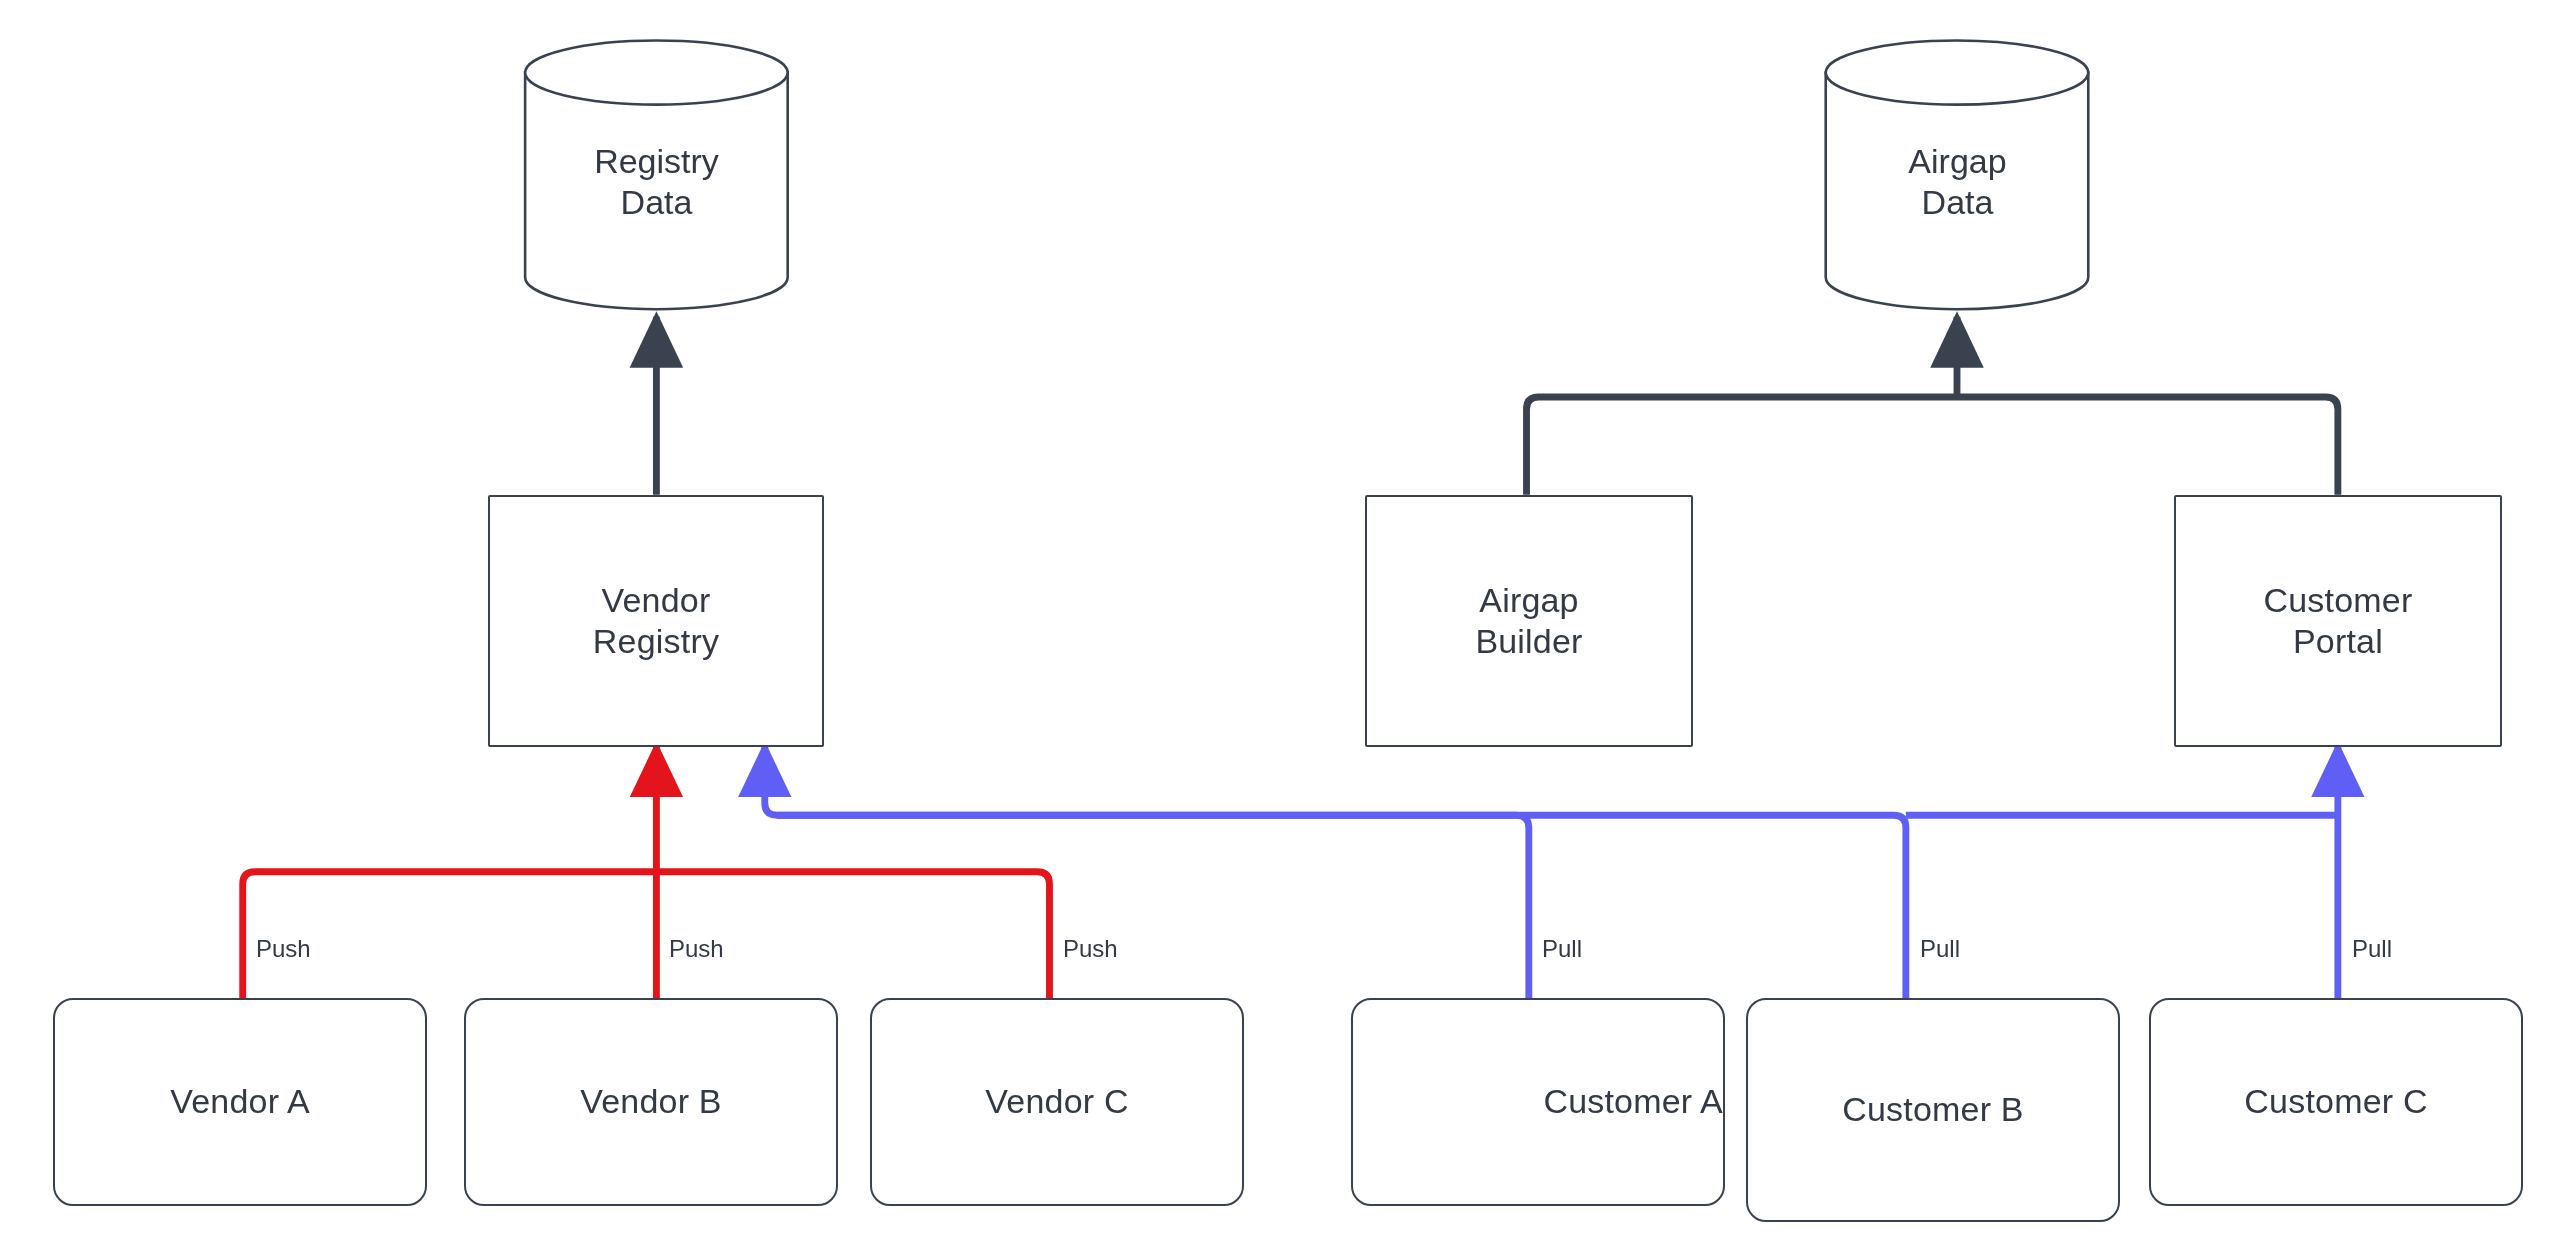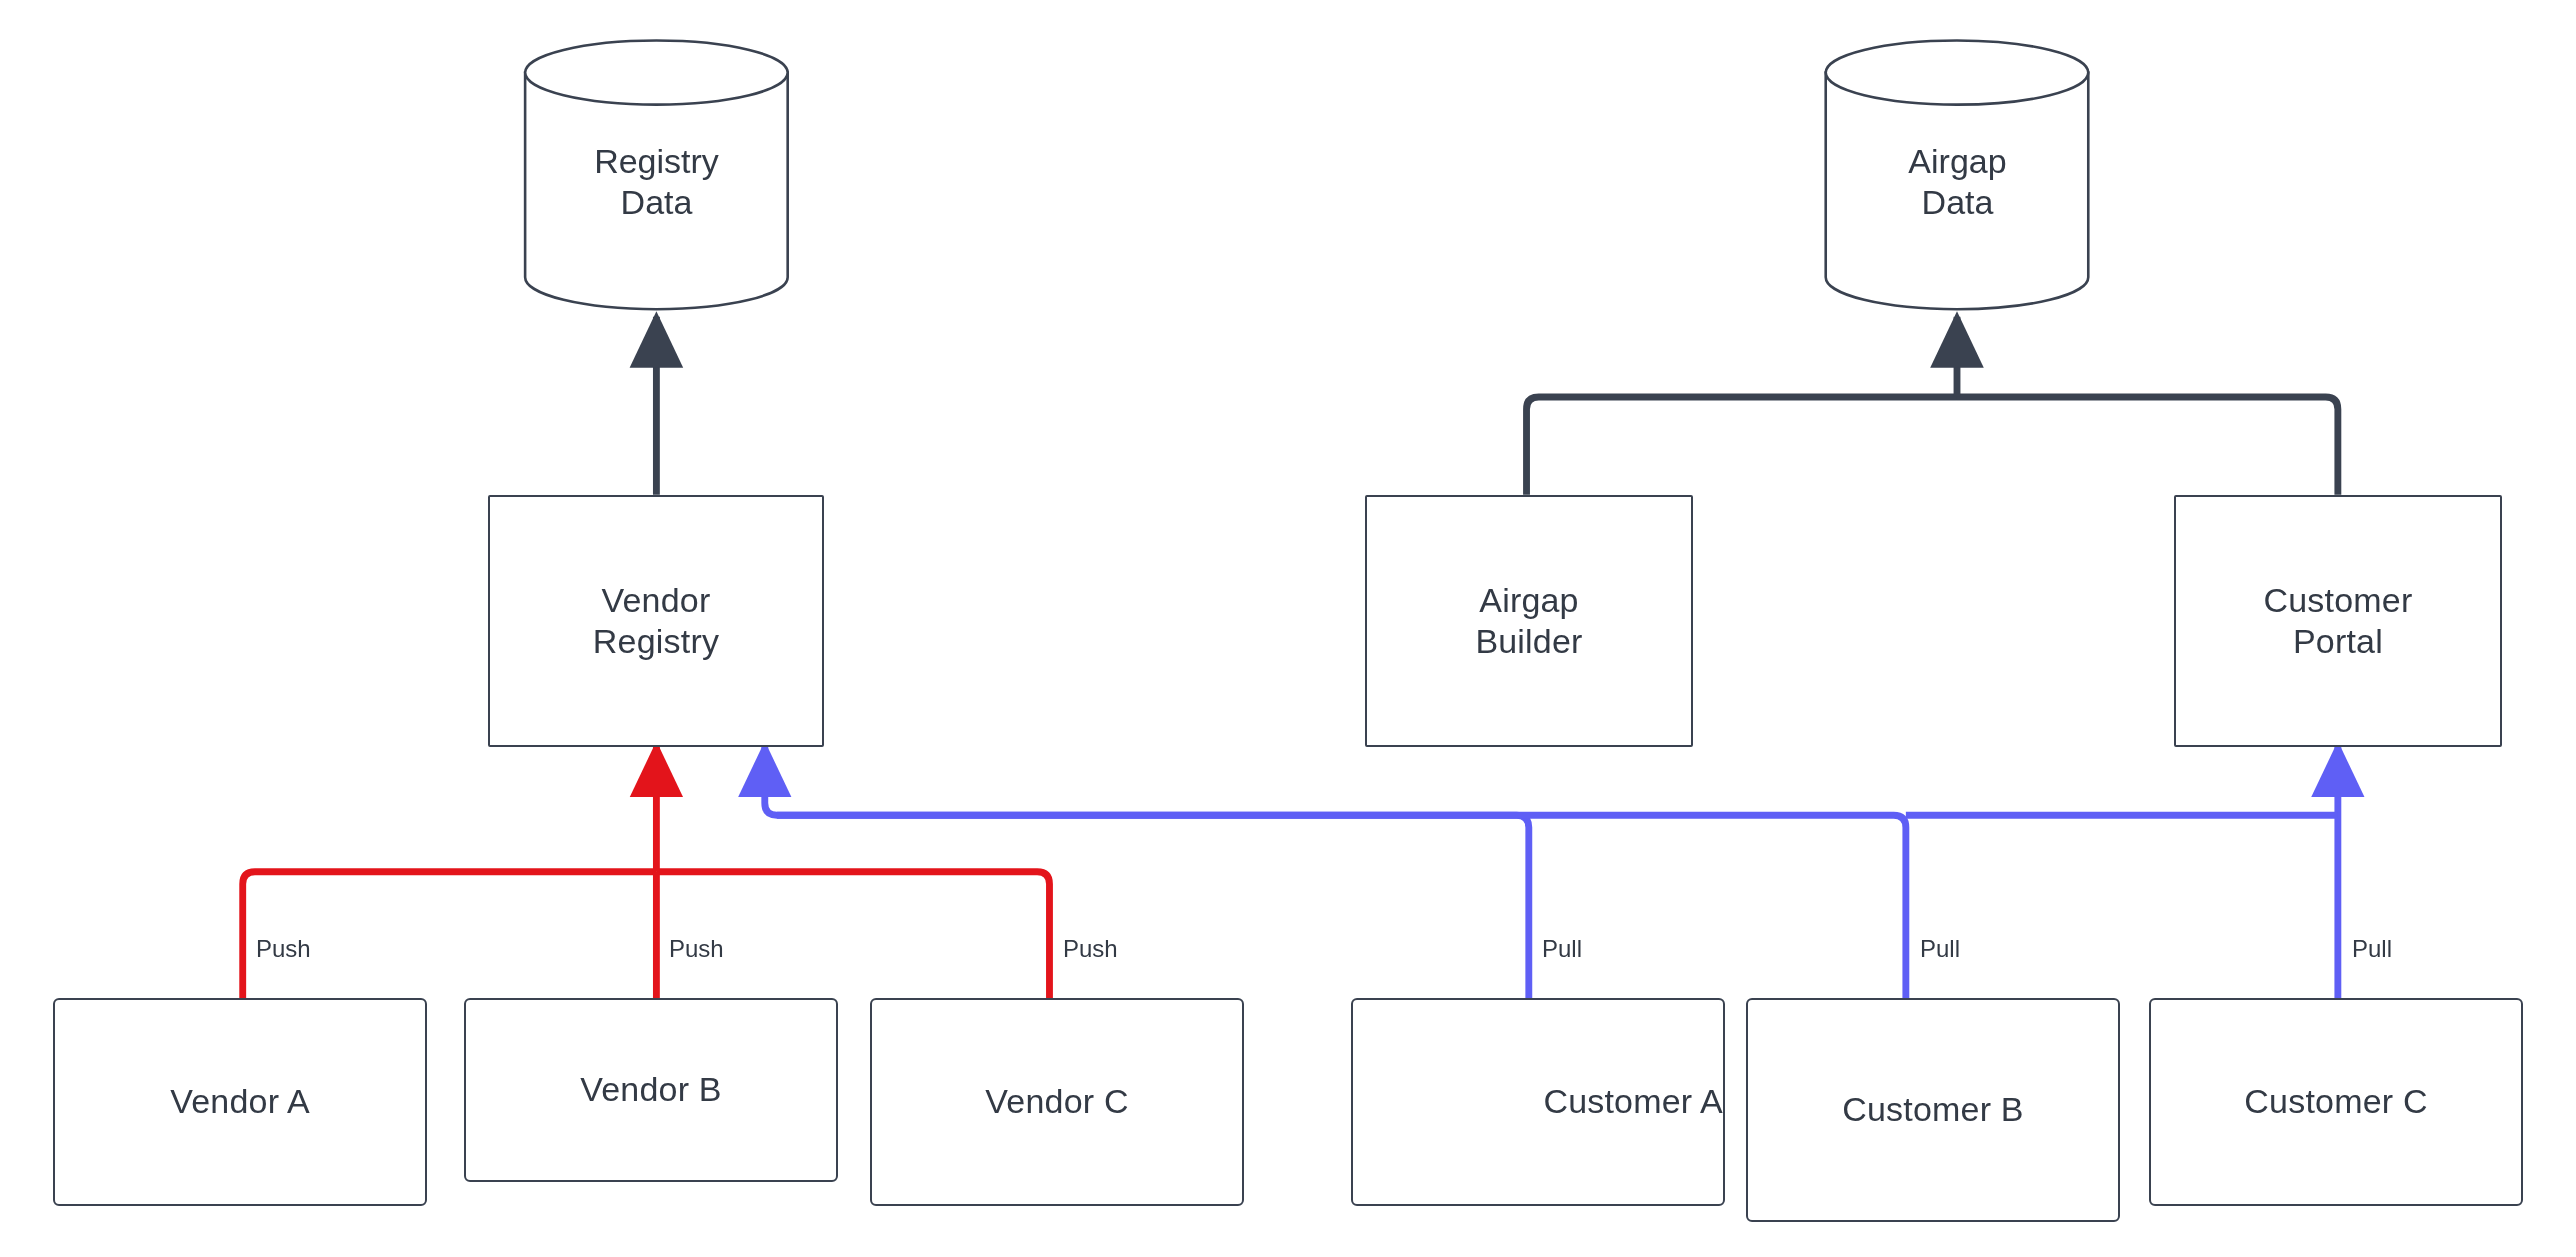--- a/index.html
+++ b/index.html
@@ -35,21 +35,21 @@
     font-size: 34px;
     line-height: 1.22;
     letter-spacing: 0.2px;
   }
   .node.box {
     border: 2.3px solid #3a4250;
     border-radius: 2px;
     background: #ffffff;
   }
   .node.small-box {
-    border-radius: 6px;
+    border-radius: 20px;
   }
   .node .label {
     white-space: pre-line;
     pointer-events: none;
   }
   .cyl {
     position: absolute;
   }
   .cyl .cyl-text {
     position: absolute;
@@ -137,21 +137,21 @@
 
   <div class="node box" style="left:2174px; top:495px; width:328px; height:252px;">
     <span class="label">Customer
 Portal</span>
   </div>
 
   <div class="node box small-box" style="left:53px; top:998px; width:374px; height:208px;">
     <span class="label">Vendor A</span>
   </div>
 
-  <div class="node box small-box" style="left:464px; top:998px; width:374px; height:184px;">
+  <div class="node box small-box" style="left:464px; top:998px; width:374px; height:208px;">
     <span class="label">Vendor B</span>
   </div>
 
   <div class="node box small-box" style="left:870px; top:998px; width:374px; height:208px;">
     <span class="label">Vendor C</span>
   </div>
 
   <div class="node box small-box" style="left:1351px; top:998px; width:374px; height:208px;justify-content:flex-end;">
     <span class="label">Customer A</span>
   </div>

